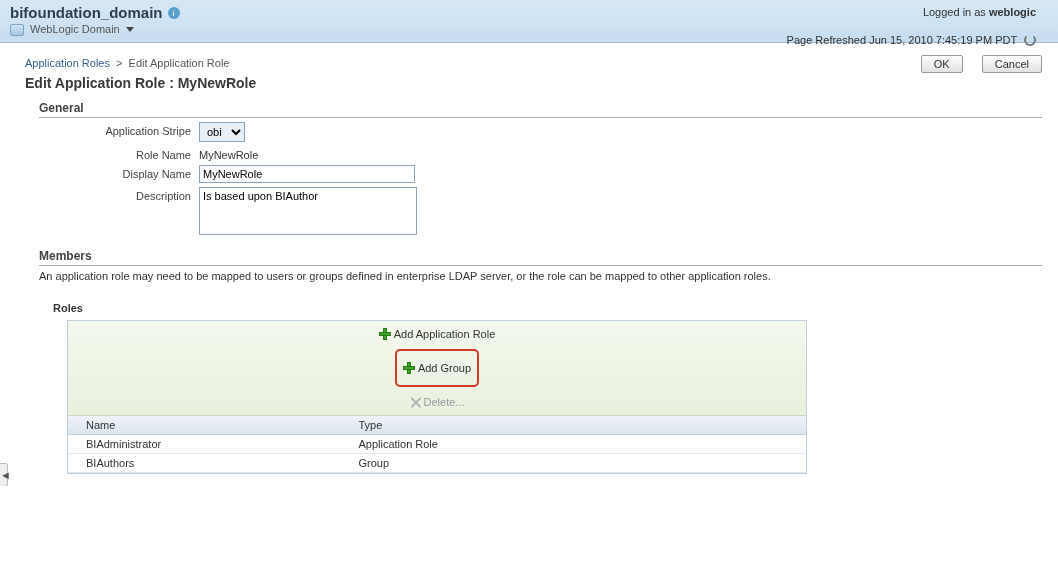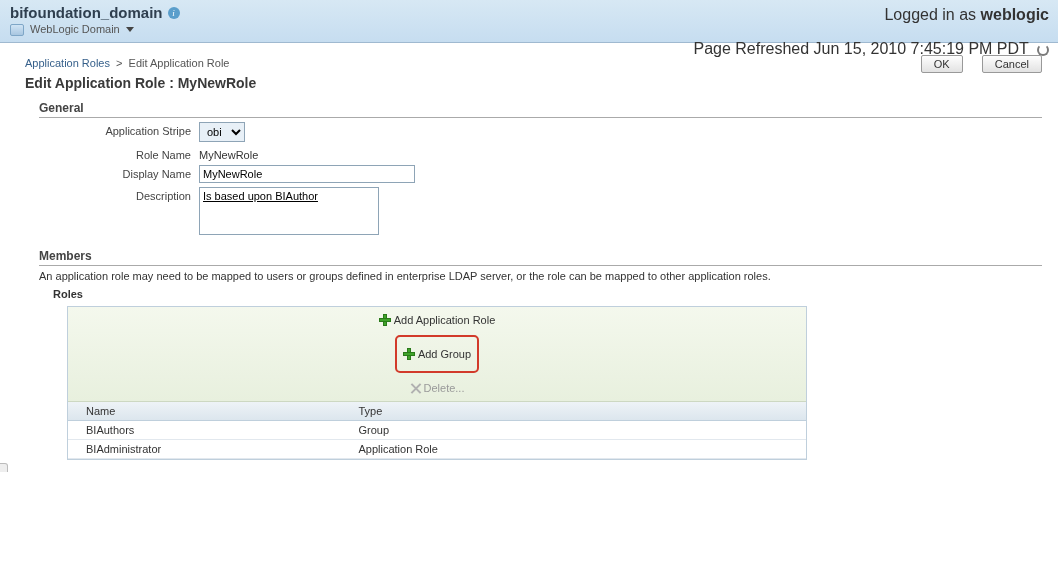--- a/index.html
+++ b/index.html
@@ -54,23 +54,23 @@
     width: 0; height: 0;
     border-left: 4px solid transparent;
     border-right: 4px solid transparent;
     border-top: 5px solid #444;
     margin-left: 3px;
     vertical-align: 1px;
   }
   .header-right {
     position: absolute;
     top: 6px;
-    right: 9px;
+    right: 22px;
     text-align: right;
-    font-size: 16px;
+    font-size: 11px;
   }
   .header-right .user-line { color: #333; }
   .header-right .refresh-line { color: #333; margin-top: 16px; }
   .refresh-icon {
     display: inline-block;
     width: 12px; height: 12px;
     border: 2px solid #7a7a7a;
     border-radius: 50%;
     border-top-color: transparent;
     vertical-align: -2px;
@@ -152,23 +152,23 @@
     font-size: 11px;
     border: 1px solid #8ea4b6;
     padding: 2px 3px;
   }
   .form-value .static-text { padding-top: 3px; display: inline-block; }
   .stripe-select {
     width: 46px;
     background: #e8f0f7;
   }
   .display-input { width: 216px; }
-  .desc-area { width: 180px; height: 48px; resize: none; text-decoration: underline; }
+  .desc-area { width: 218px; height: 48px; resize: none; }
   .members-desc {
-    margin: 0 0 6px 0px;
+    margin: 0 0 20px 0px;
     color: #333;
   }
   .roles-subtitle {
     font-weight: bold;
     margin: 0 0 6px 14px;
     color: #333;
   }
   .roles-box {
     border: 1px solid #bfcfdc;
     margin-left: 28px;
@@ -347,24 +347,24 @@
       </div>
       <table class="roles-table">
         <thead>
           <tr>
             <th>Name</th>
             <th>Type</th>
           </tr>
         </thead>
         <tbody>
           <tr>
+            <td>BIAdministrator</td>
+            <td>Application Role</td>
+          </tr>
+          <tr>
             <td>BIAuthors</td>
             <td>Group</td>
           </tr>
-          <tr>
-            <td>BIAdministrator</td>
-            <td>Application Role</td>
-          </tr>
         </tbody>
       </table>
     </div>
   </div>
 </div>
 
 </body></html>

